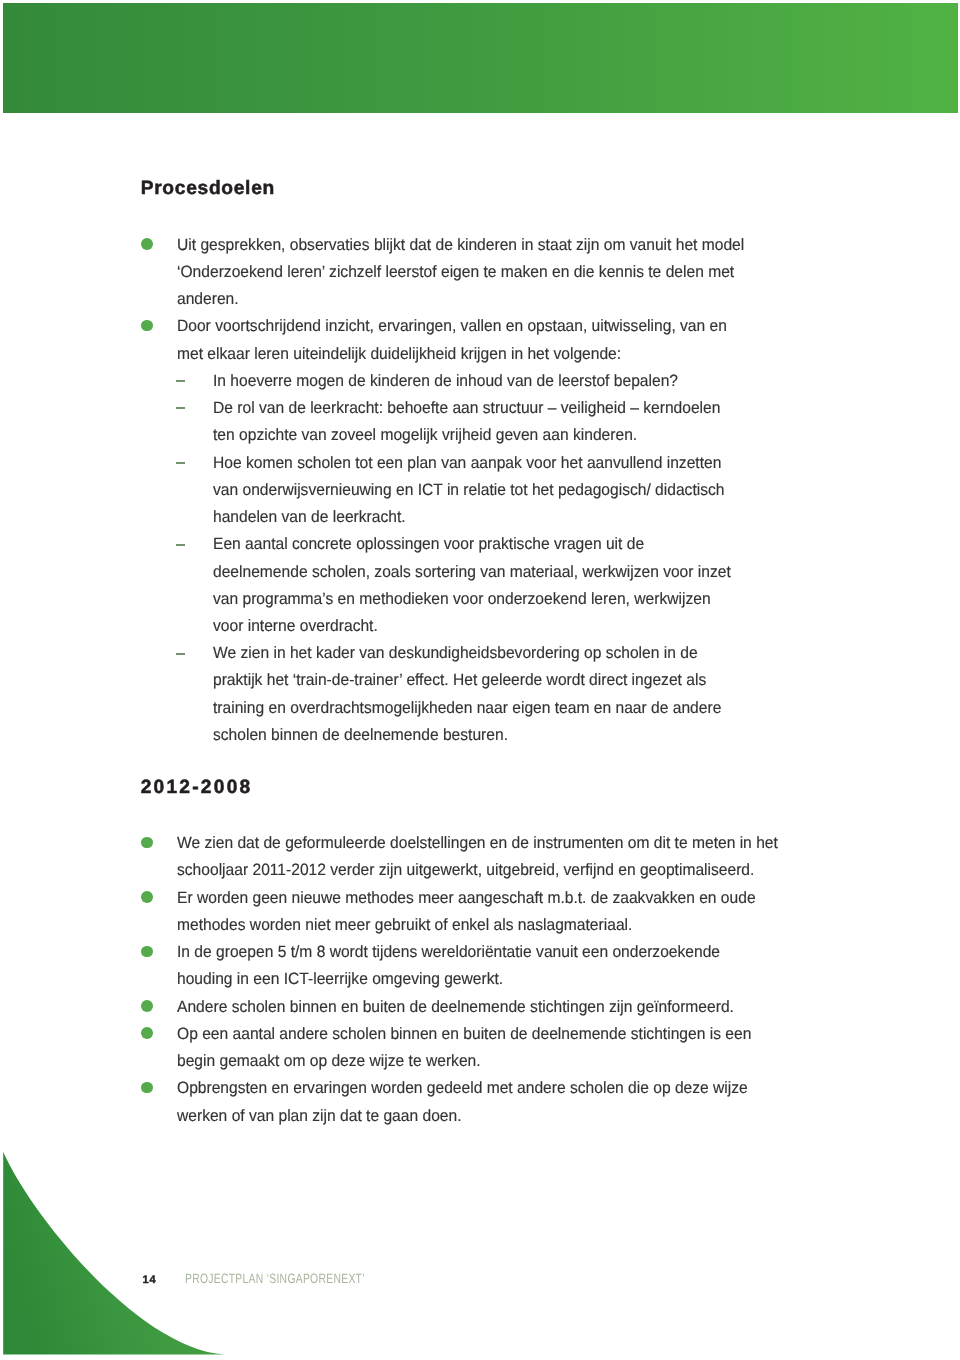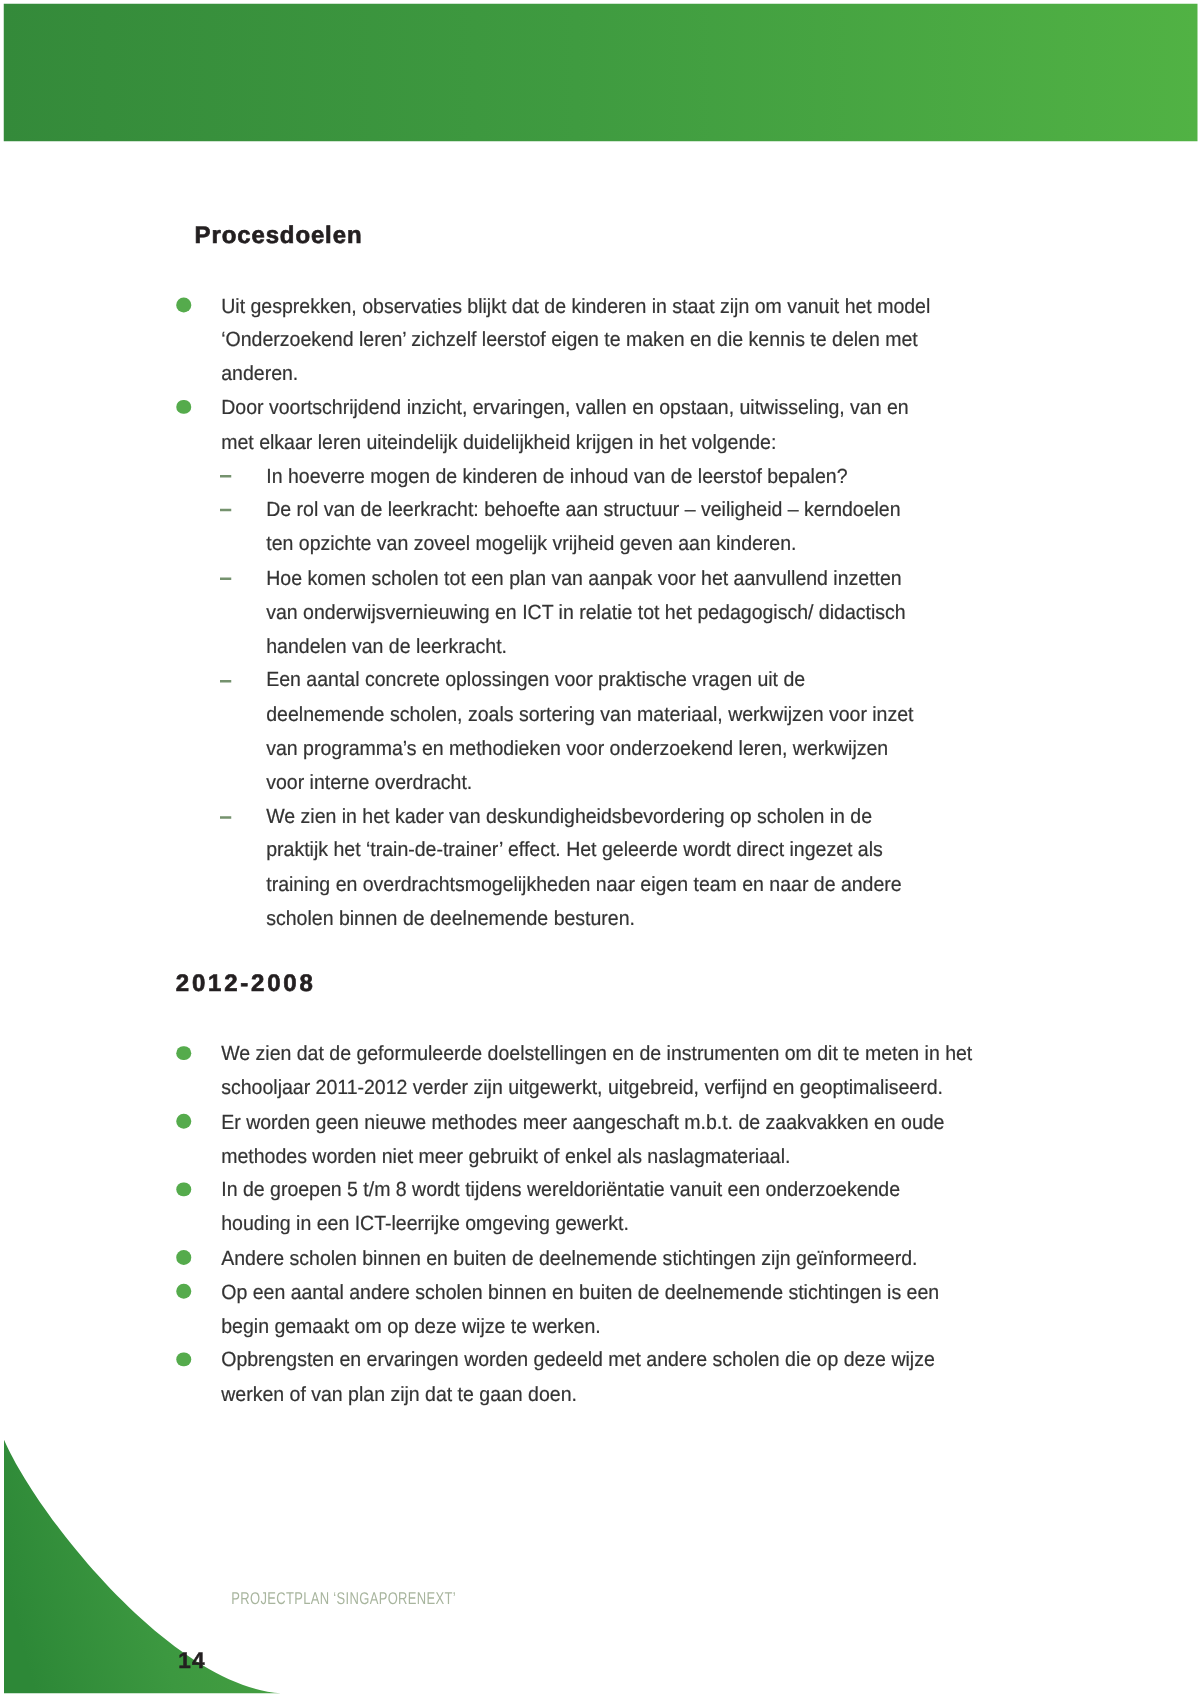--- a/index.html
+++ b/index.html
@@ -25,38 +25,38 @@
 
   
   .corner-curve{position:absolute;left:0;top:1145px;width:240px;height:215px;}
 
   
   .content{position:absolute;left:0;top:0;width:960px;}
   h2.section-heading{position:absolute;margin:0;padding:0;
         font-size:19.2px;font-weight:bold;
         color:var(--heading-color);line-height:19.2px;white-space:pre;
         -webkit-text-stroke:0.52px var(--heading-color);}
-  h2.sh-0{letter-spacing:0.70px;margin-left:15px;}
+  h2.sh-0{letter-spacing:0.70px;}
   h2.sh-1{letter-spacing:2.22px;}
   .list{position:absolute;left:0;top:0;margin:0;padding:0;list-style:none;}
   .item{position:static;}
   .item-text{position:static;}
   .marker-dot{position:absolute;width:11.8px;height:11.8px;border-radius:50%;
       background:var(--bullet-color);}
   .marker-dash{position:absolute;width:8.7px;height:2px;
       background:var(--dash-color);}
   .lines{font-size:16.4px;line-height:27px;color:var(--body-color);letter-spacing:0px;
       transform:scaleX(0.952);transform-origin:0 0;
       -webkit-text-stroke:0.16px var(--body-color);}
   .line{white-space:pre;position:absolute;}
 
   
   .footer{position:absolute;left:0;top:1266px;width:960px;height:24px;}
-  .footer .pnum{position:absolute;left:142.5px;top:6.6px;font-size:18px;font-weight:bold;
-        color:var(--pnum-color);letter-spacing:1.0px;line-height:15.6px;white-space:pre;margin-top:48px;
+  .footer .pnum{position:absolute;left:142.5px;top:6.6px;font-size:11px;font-weight:bold;
+        color:var(--pnum-color);letter-spacing:1.0px;line-height:15.6px;white-space:pre;
         -webkit-text-stroke:0.4px var(--pnum-color);}
   .footer .dtitle{position:absolute;left:185.1px;top:6.0px;font-size:13.6px;
         color:var(--ftitle-color);letter-spacing:0.35px;line-height:13.6px;white-space:pre;
         transform:scaleX(0.764);transform-origin:0 0;}
 </style>
 </head>
 <body>
 
 <div class="page">
 

